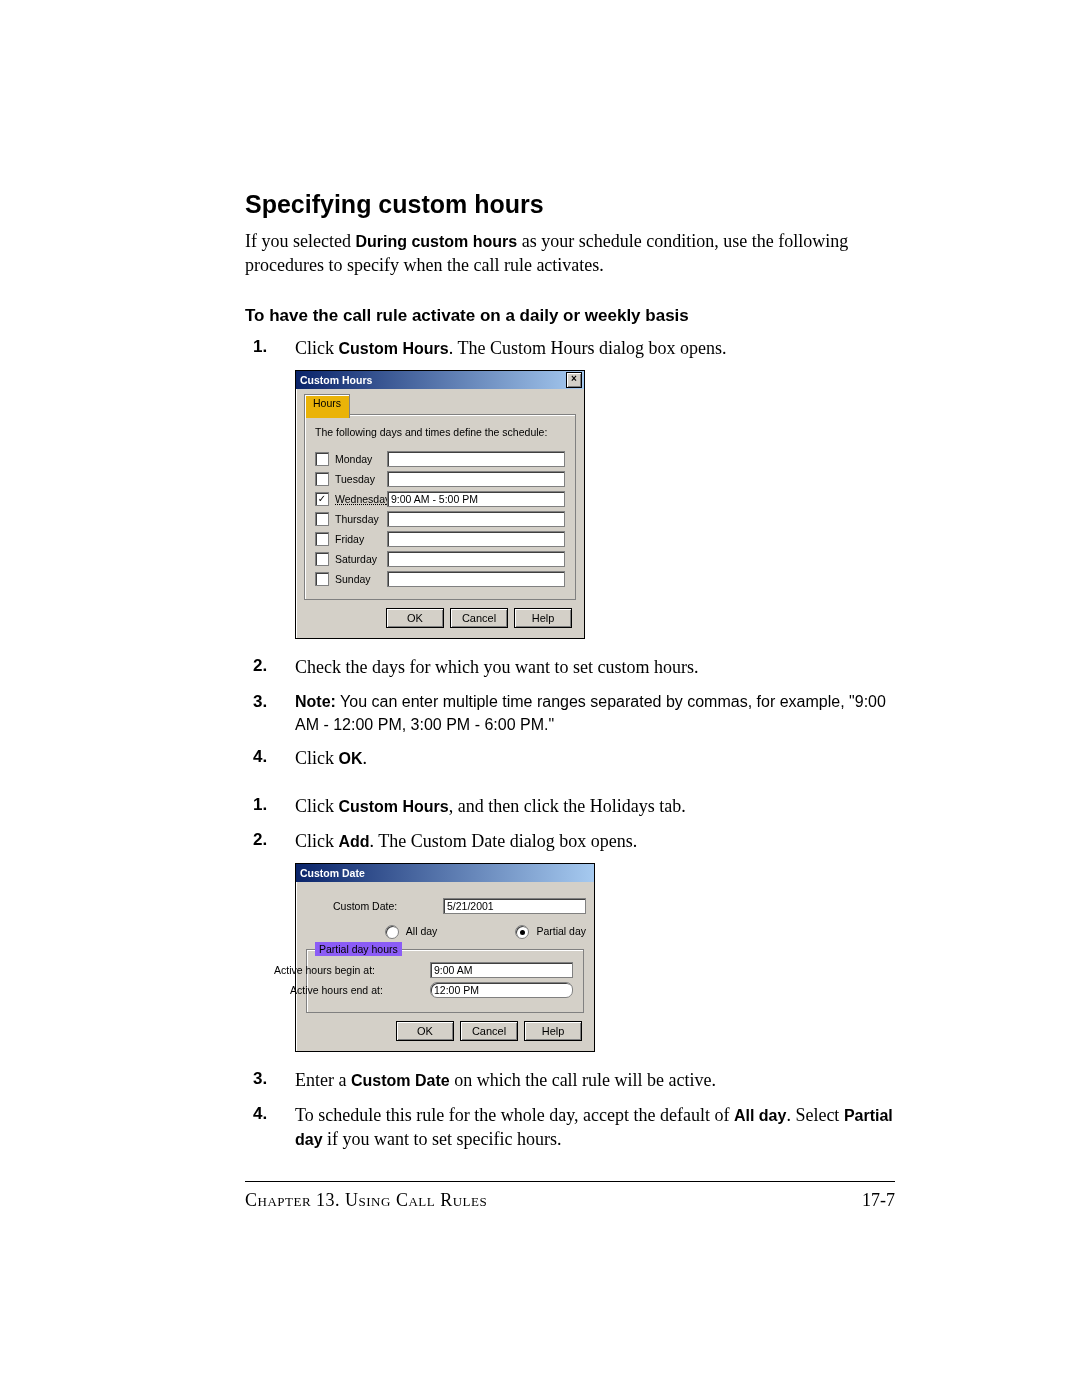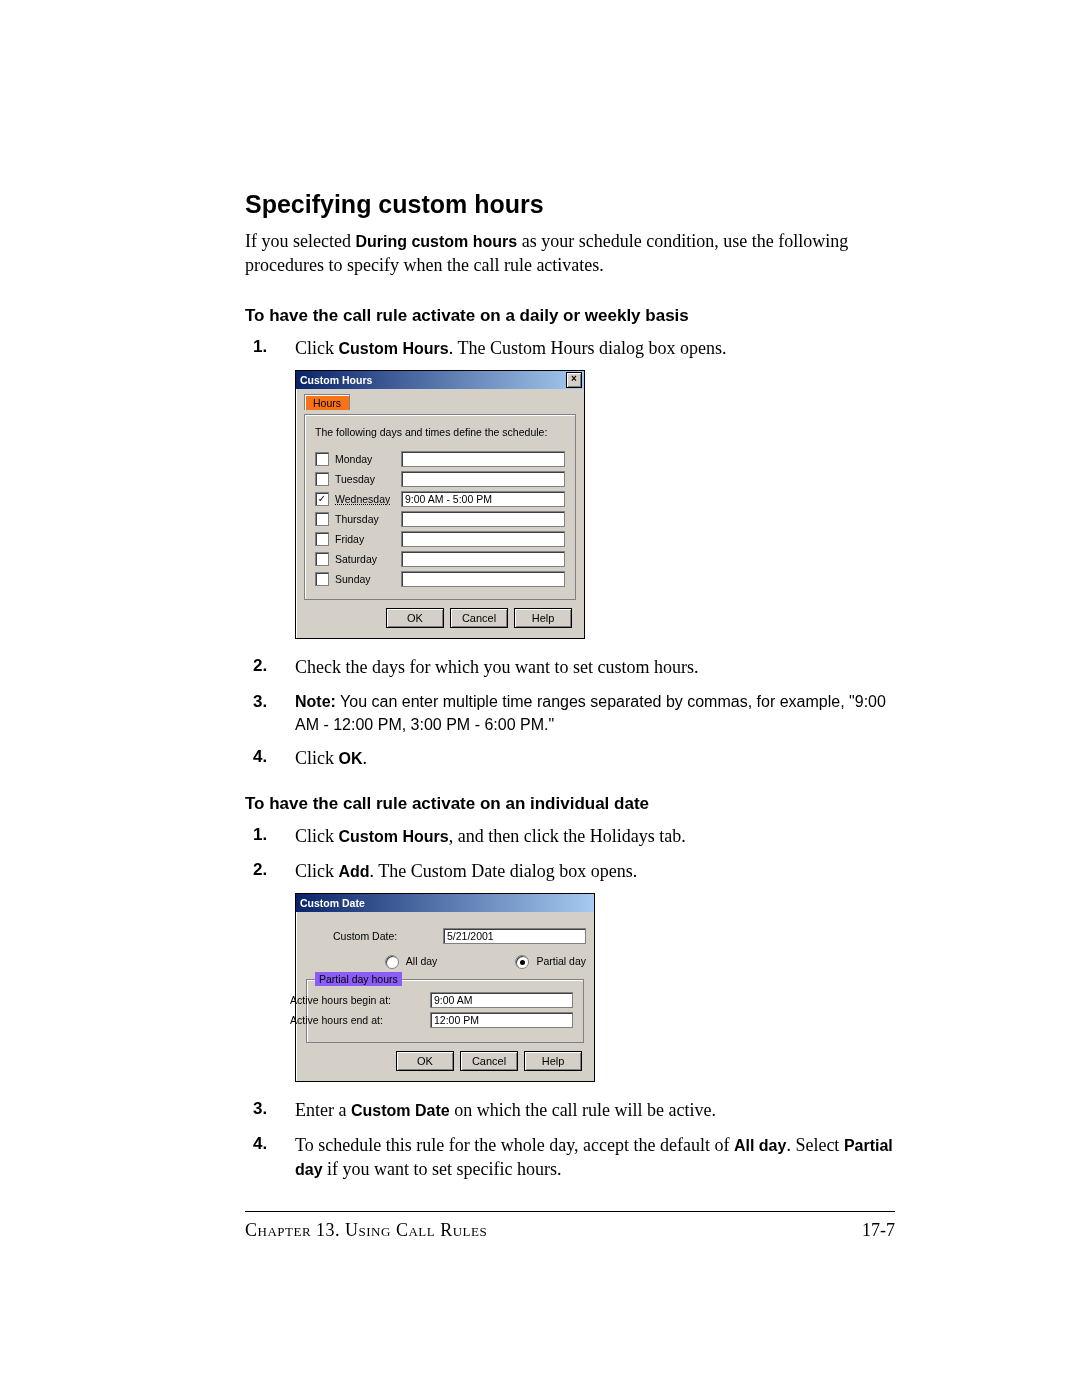--- a/index.html
+++ b/index.html
@@ -92,21 +92,21 @@
   .dlg-body { padding:6px 8px 8px 8px; }
   .tabs { position:relative; height:20px; }
   .tab {
     position:absolute; top:0; height:18px;
     padding:1px 8px 0 8px;
     background:#d4d0c8;
     border:1px solid #808080; border-bottom:none;
     box-shadow:inset 1px 1px 0 #fff;
     box-sizing:border-box;
   }
-  .tab.active { top:-1px; height:16px; z-index:3; background:#f97316; }
+  .tab.active { top:-1px; height:24px; z-index:3; background:#eab308; }
   .tab.inactive { z-index:1; }
   .tab-panel {
     position:relative;
     border:1px solid #808080;
     box-shadow:inset 1px 1px 0 #fff;
     margin-top:-1px;
     padding:10px 10px 8px 10px;
     background:#d4d0c8;
     z-index:2;
   }
@@ -114,21 +114,21 @@
   .day-row { display:flex; align-items:center; margin:4px 0; }
   .chk {
     width:12px; height:12px;
     border:1px solid #808080;
     box-shadow:inset 1px 1px 0 #404040, inset -1px -1px 0 #fff;
     background:#fff;
     margin-right:6px;
     display:inline-flex; align-items:center; justify-content:center;
     font-size:10px; line-height:1;
   }
-  .day-label { width:66px; }
+  .day-label { width:52px; }
   .day-label.u { text-decoration:underline dotted; }
   .time-input {
     flex:1;
     height:16px;
     border:1px solid #808080;
     box-shadow:inset 1px 1px 0 #404040, inset -1px -1px 0 #fff;
     background:#fff;
     padding:0 3px;
     font-family:inherit; font-size:10.5px;
     color:#000;
@@ -265,21 +265,20 @@
         <span class="b">Note:</span><span>  You can enter multiple time ranges separated by commas, for example, "9:00 AM - 12:00 PM, 3:00 PM - 6:00 PM."</span>
       </div>
     </li>
 
     <li>
       <span class="num">4.</span>
       <span>Click </span><span class="sb">OK</span><span>.</span>
     </li>
   </ol>
 
-  <p class="subhead">To have the call rule activate on an individual date</p>
 
   <ol class="steps">
     <li>
       <span class="num">1.</span>
       <span>Click </span><span class="sb">Custom Hours</span><span>, and then click the Holidays tab.</span>
     </li>
     <li>
       <span class="num">2.</span>
       <span>Click </span><span class="sb">Add</span><span>. The Custom Date dialog box opens.</span>
 
@@ -301,27 +300,27 @@
               </span>
               <span>
                 <span class="radio">
                     <span class="dot"></span>
                   </span>
                 <span>Partial day</span>
               </span>
             </div>
             <div class="fieldset">
               <span class="legend">Partial day hours</span>
-              <div class="form-row" style="margin:4px 0;">
+              <div class="form-row" style="margin:4px 0;gap:16px;">
                 <span class="flabel" style="flex:0 0 140px;">Active hours begin at:</span>
                 <input class="time-input" style="flex: 0 0 100px;" value="9:00 AM">
               </div>
               <div class="form-row" style="margin:4px 0;">
                 <span class="flabel" style="flex:0 0 140px;">Active hours end at:</span>
-                <input class="time-input" style="flex: 0 0 100px;" value="12:00 PM">
+                <input class="time-input" style="flex: 0 0 100px; border-radius: 7px;" value="12:00 PM">
               </div>
             </div>
             <div class="btn-row">
               <button class="wbtn">OK</button>
               <button class="wbtn">Cancel</button>
               <button class="wbtn">Help</button>
             </div>
           </div>
         </div>
       </div>

